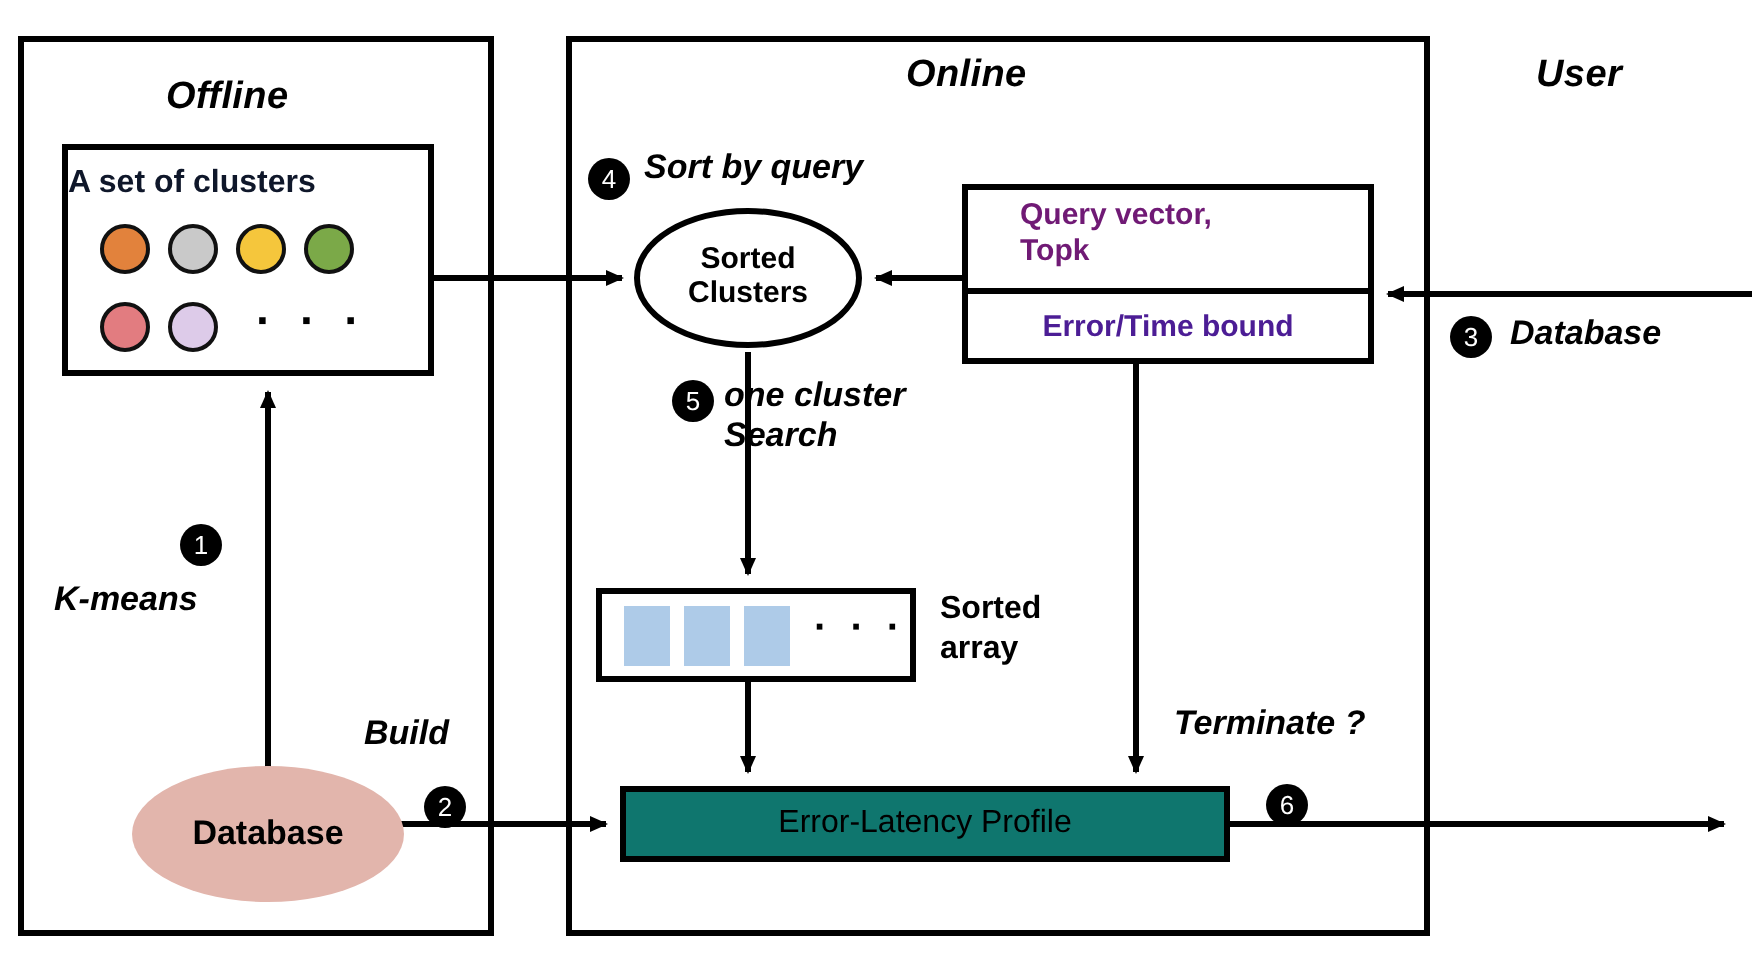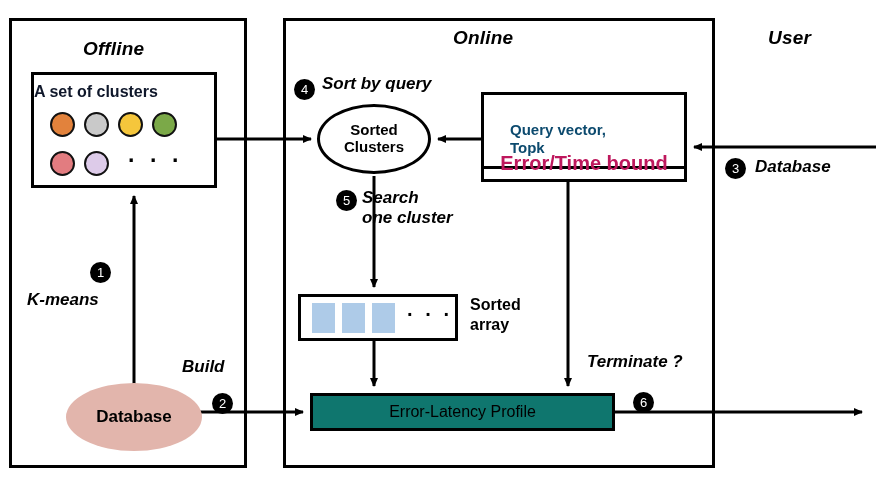--- a/index.html
+++ b/index.html
@@ -135,33 +135,32 @@
     box-sizing: border-box;
   }
   #query-box-top {
     position: absolute;
     left: 0; top: 0; right: 0; height: 52px;
     border-bottom: 3px solid #000;
     box-sizing: border-box;
     padding: 4px 0 0 26px;
     font-weight: bold;
     font-size: 15px;
-    color: #0c4a6e;
+    color: #701a75;
     line-height: 1.22;
-    margin-top: 22px;
   }
   #query-box-bottom {
     position: absolute;
     left: 0; top: 52px; right: 0; bottom: 0;
     display: flex;
     align-items: center;
     justify-content: center;
     font-weight: bold;
-    font-size: 20px;
-    color: #be185d;
+    font-size: 15px;
+    color: #4c1d95;
   }
 
   
   #sorted-array-box {
     position: absolute;
     left: 298px; top: 294px;
     width: 160px; height: 47px;
     border: 3px solid #000;
     background: #fff;
     box-sizing: border-box;
@@ -323,22 +322,22 @@
   <div id="query-box">
     <div id="query-box-top">
       <div>Query vector,</div>
       <div>Topk</div>
     </div>
     <div id="query-box-bottom">Error/Time bound</div>
   </div>
 
   <div class="step-badge" id="badge-5">5</div>
   <div class="step-label" id="label-search">
+    <div>one cluster</div>
     <div>Search</div>
-    <div>one cluster</div>
   </div>
 
   <div id="sorted-array-box">
     <div class="array-cell"></div>
     <div class="array-cell"></div>
     <div class="array-cell"></div>
     <div id="array-ellipsis">· · ·</div>
   </div>
   <div id="sorted-array-label">
     <div>Sorted</div>

